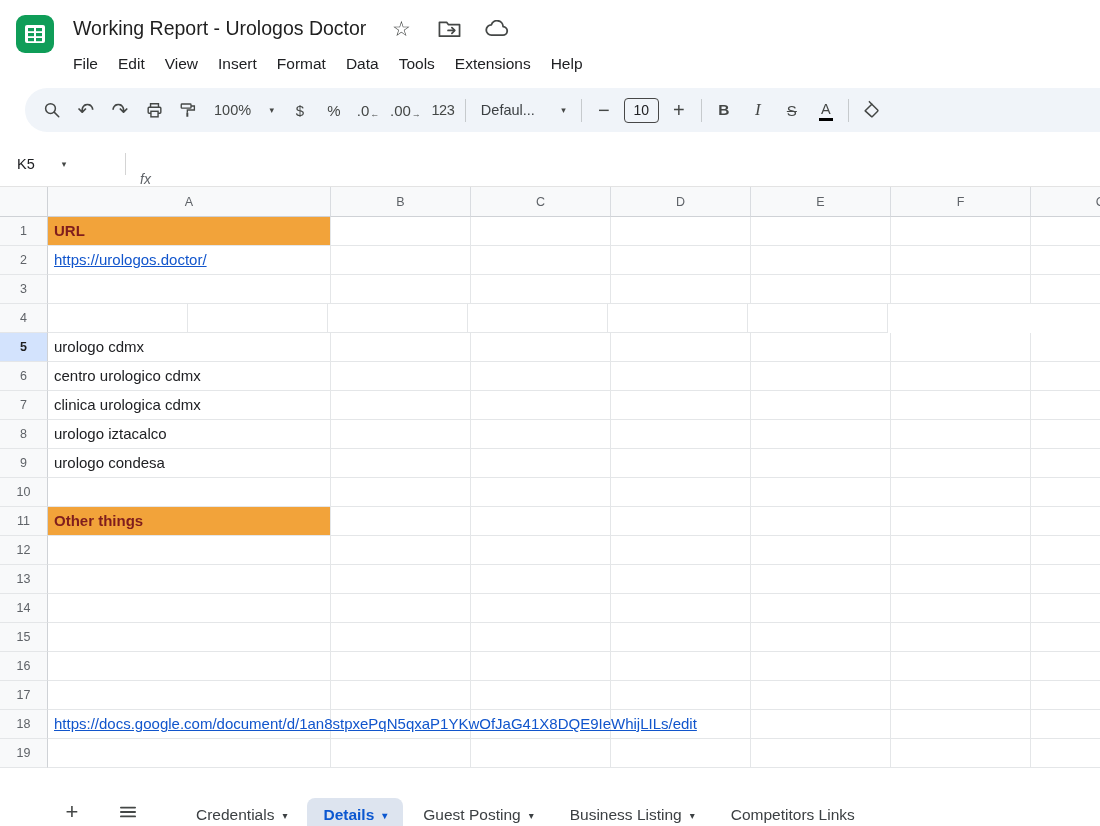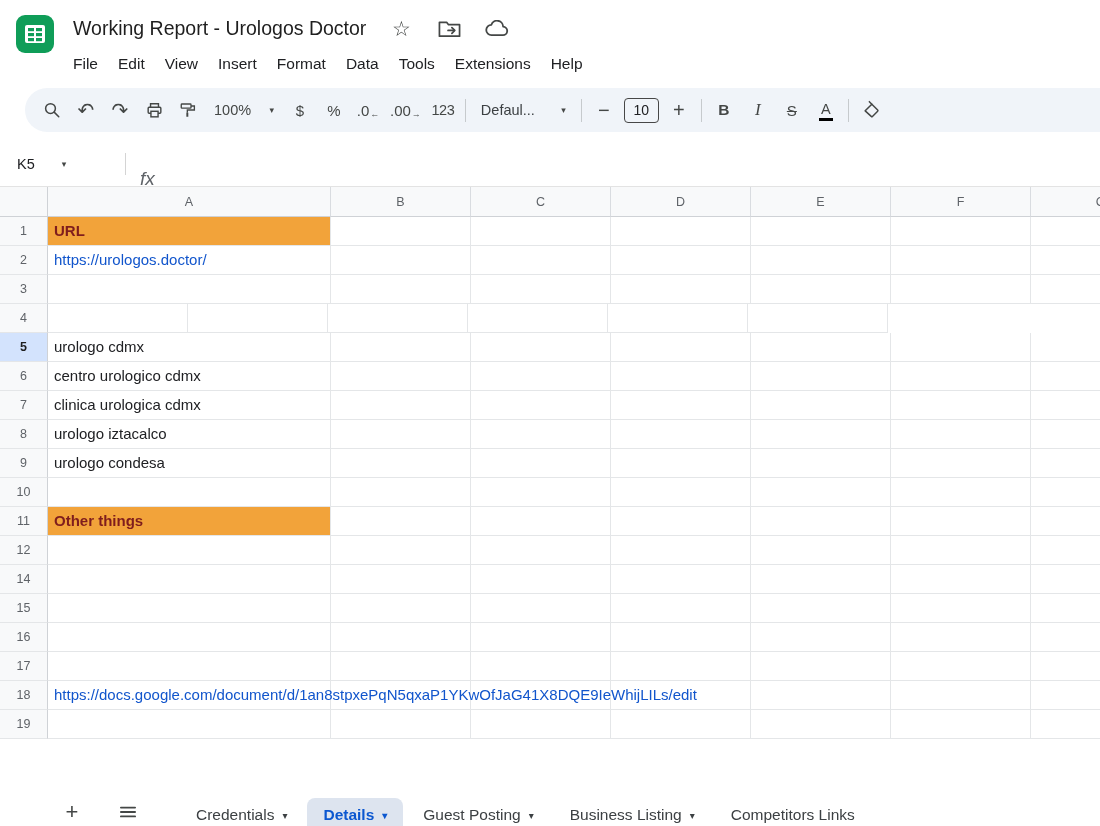--- a/index.html
+++ b/index.html
@@ -50,39 +50,39 @@
   .strike-s{text-decoration:line-through;font-size:15px;}
   .textcolor{flex-direction:column;line-height:1;padding-top:3px;}
   .textcolor .a-letter{font-size:14.5px;}
   .tc-bar{width:14px;height:3px;background:var(--text-color-indicator);margin-top:2px;display:block;}
 
   
   .formula-bar{height:46px;display:flex;align-items:center;padding-left:15px;border-bottom:1px solid #e3e3e3;}
   .name-box{width:100px;display:flex;align-items:center;font-size:14.5px;
     color:#202124;cursor:pointer;padding:4px 6px 4px 2px;border-radius:4px;gap:20px;}
   .fb-sep{width:1px;height:22px;background:#d4d4d4;margin:0 14px 0 10px;}
-  .fx{font-style:italic;color:#5f6368;font-size:19px;margin-top:30px;}
+  .fx{font-style:italic;color:#5f6368;font-size:14px;margin-top:30px;}
 
   
   .grid{position:relative;width:1100px;overflow:hidden;}
   .col-headers{display:flex;height:30px;background:#f8f9fa;}
   .corner{width:48px;flex:none;border-right:1px solid #cfd2d6;border-bottom:1px solid #cfd2d6;background:#f8f9fa;}
   .col-header{width:140px;flex:none;border-right:1px solid #d9dce0;border-bottom:1px solid #cfd2d6;
     display:flex;align-items:center;justify-content:center;font-size:12.5px;color:#5f6368;cursor:pointer;}
   .col-header.col-a{width:283px;}
   .grid-row{display:flex;height:29px;}
   .row-header{width:48px;flex:none;background:#f8f9fa;border-right:1px solid #cfd2d6;border-bottom:1px solid #e4e6e8;
     display:flex;align-items:center;justify-content:center;font-size:12.5px;color:#5f6368;cursor:pointer;}
   .row-header.selected{background:var(--selected-row-header);color:#1f1f1f;font-weight:bold;}
   .cell{width:140px;flex:none;border-right:1px solid #e4e6e8;border-bottom:1px solid #e4e6e8;
     padding-left:6px;font-size:15px;line-height:27px;white-space:nowrap;overflow:hidden;cursor:cell;}
   .cell.cell-a{width:283px;}
   .cell.section{background:var(--section-fill);font-weight:bold;color:#7f1d1d;}
   .cell.linkcell{overflow:visible;}
-  .cell-link{color:var(--link);position:relative;z-index:2;cursor:pointer;}
+  .cell-link{color:var(--link);text-decoration:underline;position:relative;z-index:2;cursor:pointer;}
 
   
   .sheetbar{position:absolute;left:0;bottom:0;width:1100px;height:28px;background:#fff;display:flex;
     align-items:flex-start;padding-left:58px;}
   .sb-btn{width:28px;height:28px;display:flex;align-items:center;justify-content:center;color:#444746;
     cursor:pointer;border:none;background:transparent;border-radius:50%;flex:none;}
   .sb-plus{font-size:22px;line-height:1;}
   .sb-menu{margin-left:28px;margin-right:38px;}
   .sheet-tabs{display:flex;align-items:flex-start;gap:4px;}
   .sheet-tab{display:flex;align-items:center;gap:8px;height:34px;padding:0 16px;font-size:15.5px;font-weight:500;
@@ -341,20 +341,30 @@
           <div class="row-header">12</div>
           <div class="cell cell-a"></div>
           <div class="cell"></div>
           <div class="cell"></div>
           <div class="cell"></div>
           <div class="cell"></div>
           <div class="cell"></div>
           <div class="cell"></div>
         </div>
         <div class="grid-row">
+          <div class="row-header">13</div>
+          <div class="cell cell-a"></div>
+          <div class="cell"></div>
+          <div class="cell"></div>
+          <div class="cell"></div>
+          <div class="cell"></div>
+          <div class="cell"></div>
+          <div class="cell"></div>
+        </div>
+        <div class="grid-row">
           <div class="row-header">14</div>
           <div class="cell cell-a"></div>
           <div class="cell"></div>
           <div class="cell"></div>
           <div class="cell"></div>
           <div class="cell"></div>
           <div class="cell"></div>
           <div class="cell"></div>
         </div>
         <div class="grid-row">

